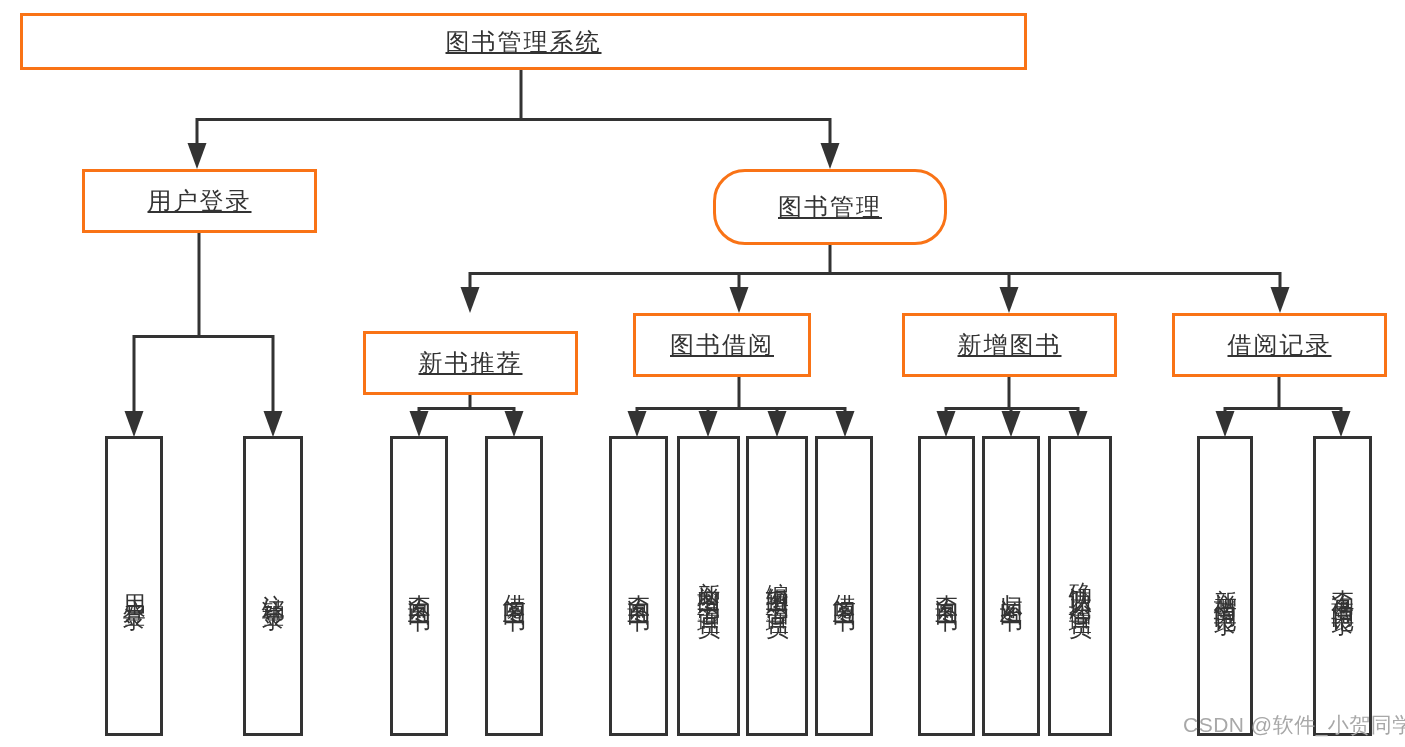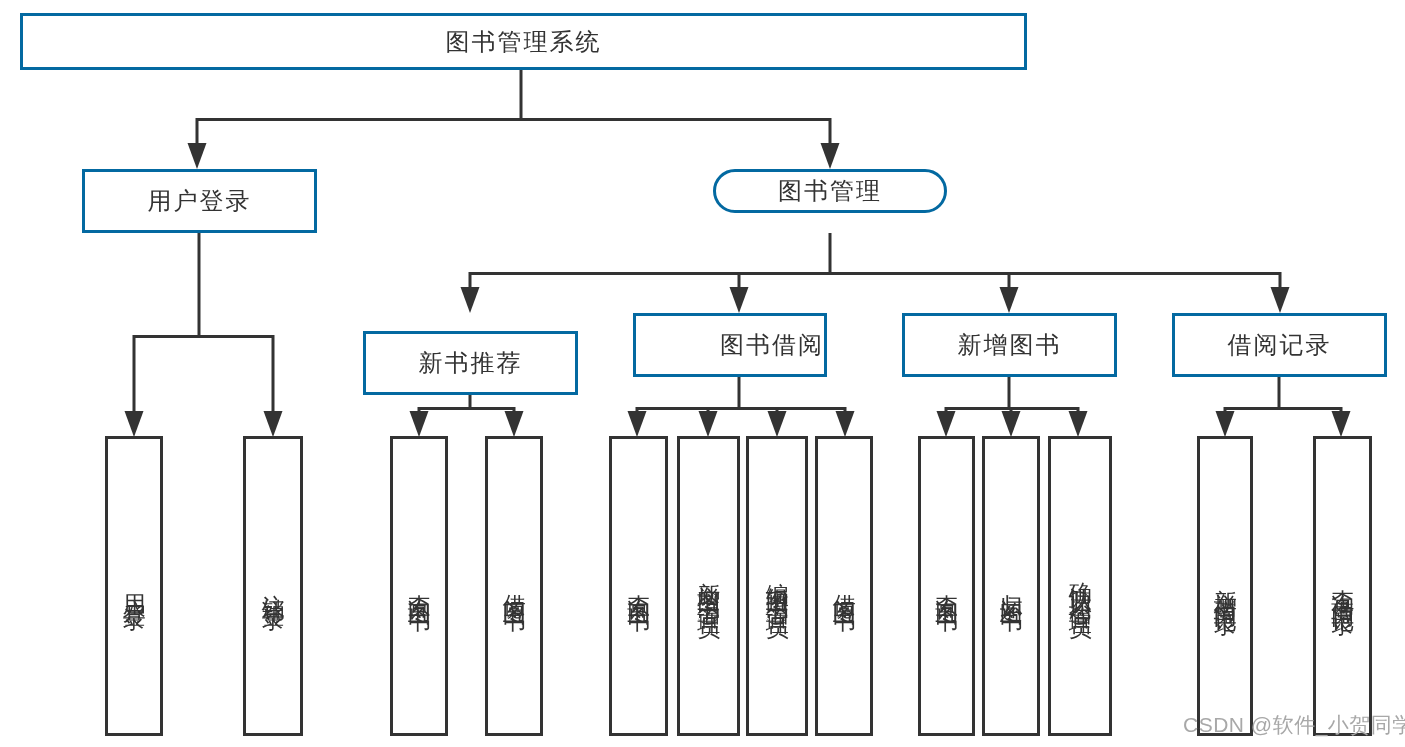--- a/index.html
+++ b/index.html
@@ -16,29 +16,30 @@
     overflow: hidden;
   }
   svg.connectors {
     position: absolute;
     left: 0;
     top: 0;
   }
   .hbox {
     position: absolute;
     box-sizing: border-box;
-    border: 3px solid #0369a1;
+    border: 3px solid #f97316;
     background: #ffffff;
     display: flex;
     align-items: center;
     justify-content: center;
     font-size: 24px;
     letter-spacing: 2px;
     color: #333333;
     white-space: nowrap;
+    text-decoration: underline;
   }
   .vbox {
     position: absolute;
     box-sizing: border-box;
     border: 3px solid #333333;
     background: #ffffff;
     display: flex;
     align-items: center;
     justify-content: center;
     top: 436px;
@@ -128,28 +129,28 @@
     </g>
   </svg>
 
   <div class="hbox" style="left:20px; top:13px; width:1007px; height:57px;">
     <span>图书管理系统</span>
   </div>
 
   <div class="hbox" style="left:82px; top:169px; width:235px; height:64px;">
     <span>用户登录</span>
   </div>
-  <div class="hbox" style="left:713px; top:169px; width:234px; height:44px;border-radius:32px;">
+  <div class="hbox" style="left:713px; top:169px; width:234px; height:76px;border-radius:32px;">
     <span>图书管理</span>
   </div>
 
   <div class="hbox" style="left:363px; top:331px; width:215px; height:64px;">
     <span>新书推荐</span>
   </div>
-  <div class="hbox" style="left:633px; top:313px; width:194px; height:64px;justify-content:flex-end;">
+  <div class="hbox" style="left:633px; top:313px; width:178px; height:64px;">
     <span>图书借阅</span>
   </div>
   <div class="hbox" style="left:902px; top:313px; width:215px; height:64px;">
     <span>新增图书</span>
   </div>
   <div class="hbox" style="left:1172px; top:313px; width:215px; height:64px;">
     <span>借阅记录</span>
   </div>
 
   <div class="vbox" style="left:105px; width:58px;">

